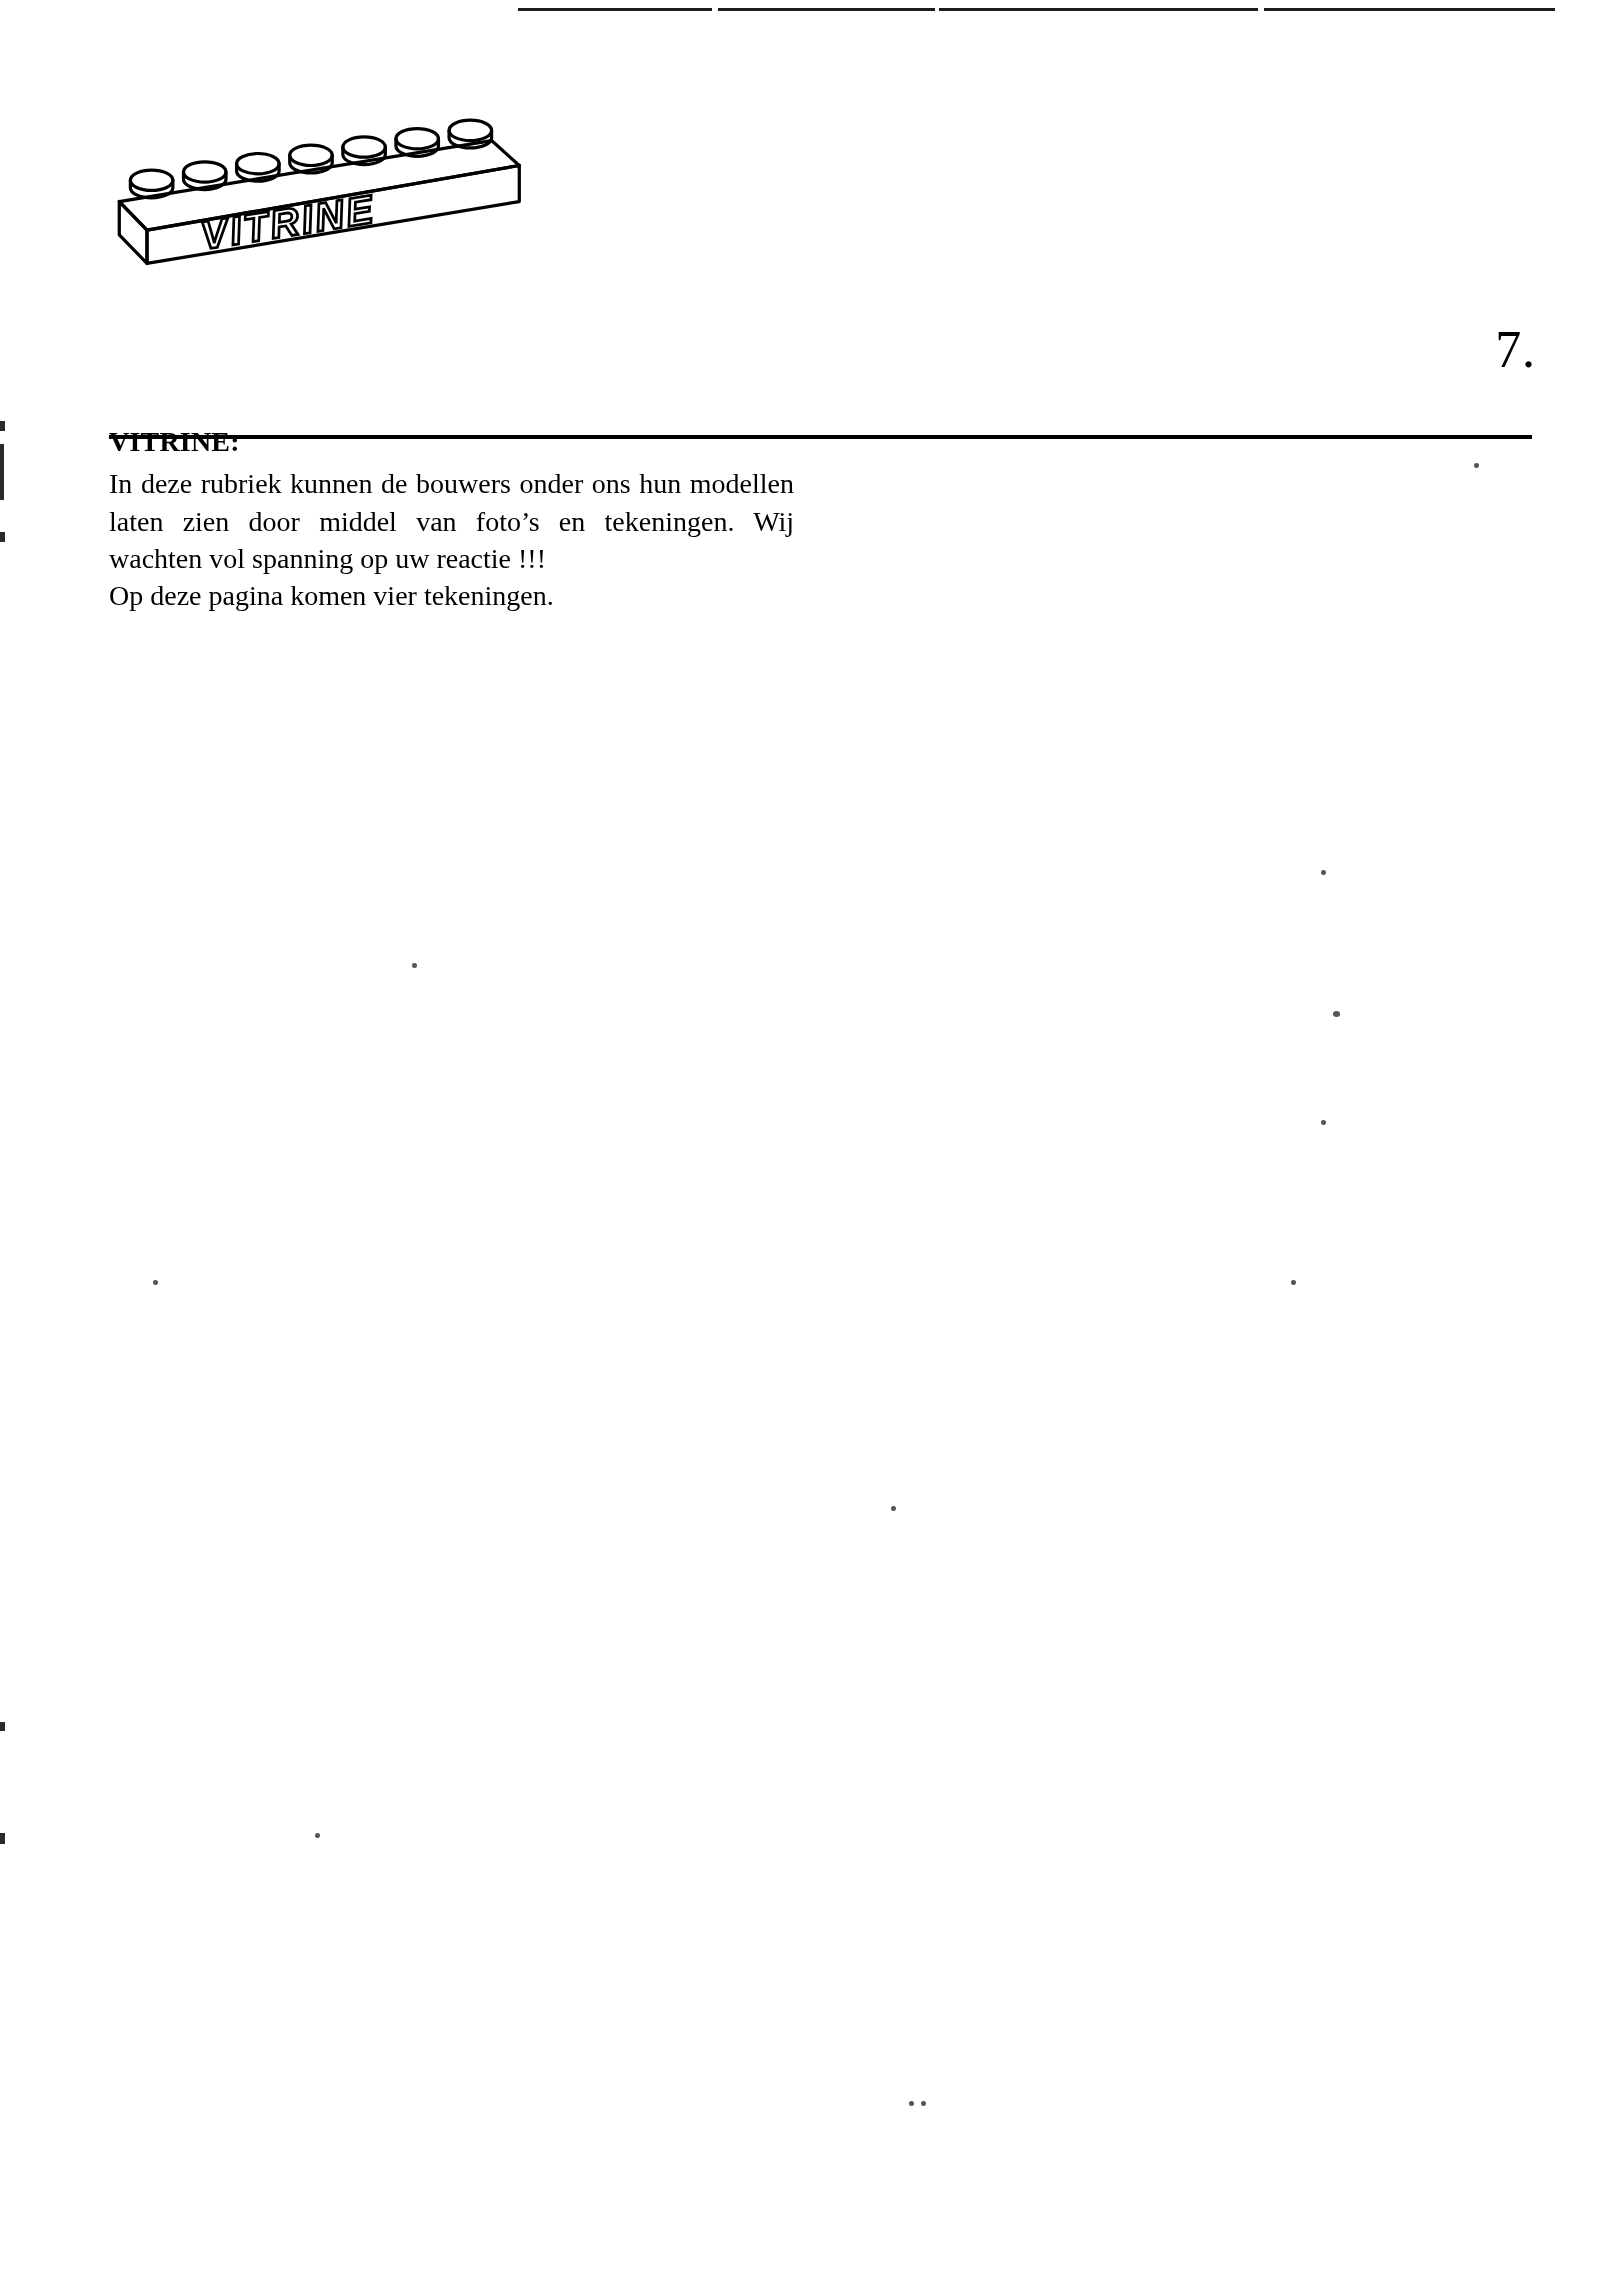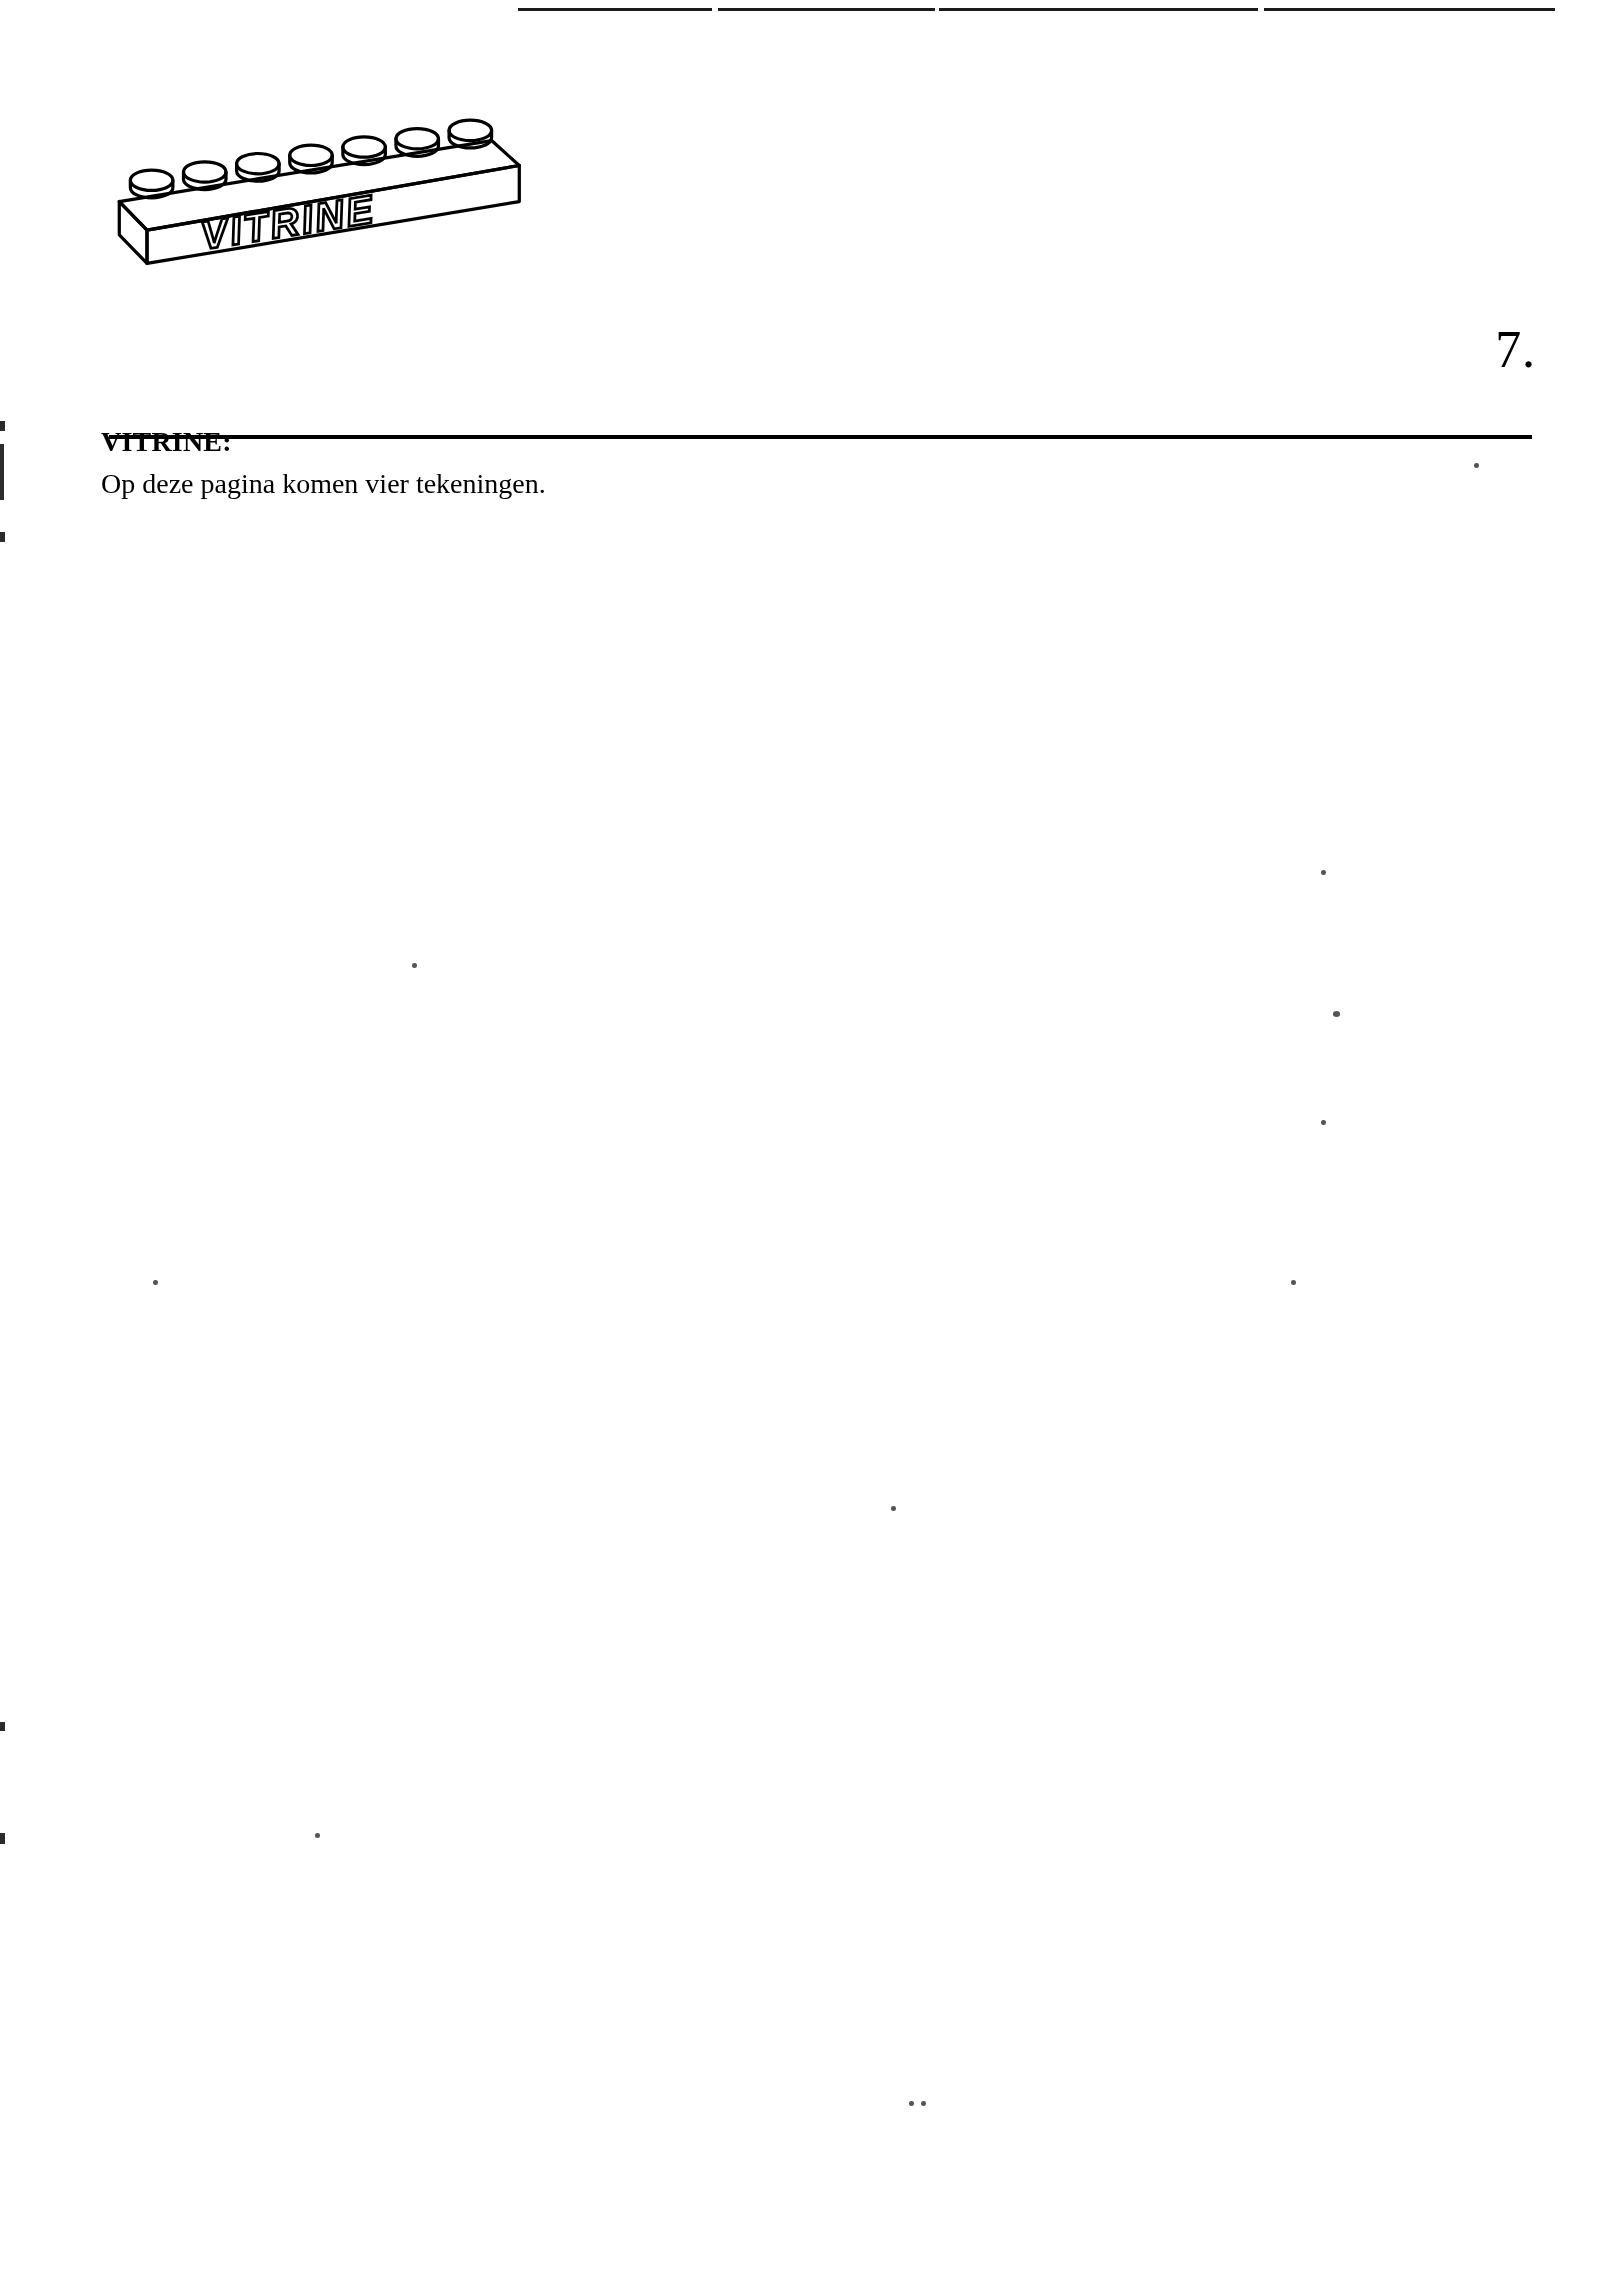--- a/index.html
+++ b/index.html
@@ -73,21 +73,21 @@
     left: 109px;
     top: 338px;
     width: 1423px;
     height: 4.2px;
     background: #000000;
   }
 
   
   .text-column {
     position: absolute;
-    left: 101px;
+    left: 109px;
     top: 426px;
     width: 685px;
   }
 
   .section-title {
     font-family: "Liberation Serif", serif;
     font-weight: bold;
     font-size: 28px;
     letter-spacing: 0.2px;
     margin: 0 0 7.4px 0;
@@ -163,20 +163,21 @@
     </svg>
   </div>
 
   <div class="page-number">7.</div>
 
   <div class="header-rule"></div>
 </div>
 
 <div class="text-column">
   <div class="section-title">VITRINE:</div>
+  <p class="body-par">In deze rubriek kunnen de bouwers onder ons hun modellen laten zien door middel van foto’s en tekeningen. Wij wachten vol spanning op uw reactie !!!</p>
   <p class="body-par last">Op deze pagina komen vier tekeningen.</p>
 </div>
 
 <div class="scan-mark" style="left:0px; top:421px; width:4.6px; height:10.2px;"></div>
 <div class="scan-mark" style="left:0px; top:444px; width:3.7px; height:56px;"></div>
 <div class="scan-mark" style="left:0px; top:532px; width:4.6px; height:10.2px;"></div>
 <div class="scan-mark" style="left:0px; top:1722px; width:4.6px; height:9.3px;"></div>
 <div class="scan-mark" style="left:0px; top:1833px; width:4.6px; height:11px;"></div>
 
 <div class="speck" style="left:1474px; top:463px; width:4.6px; height:4.6px;"></div>

